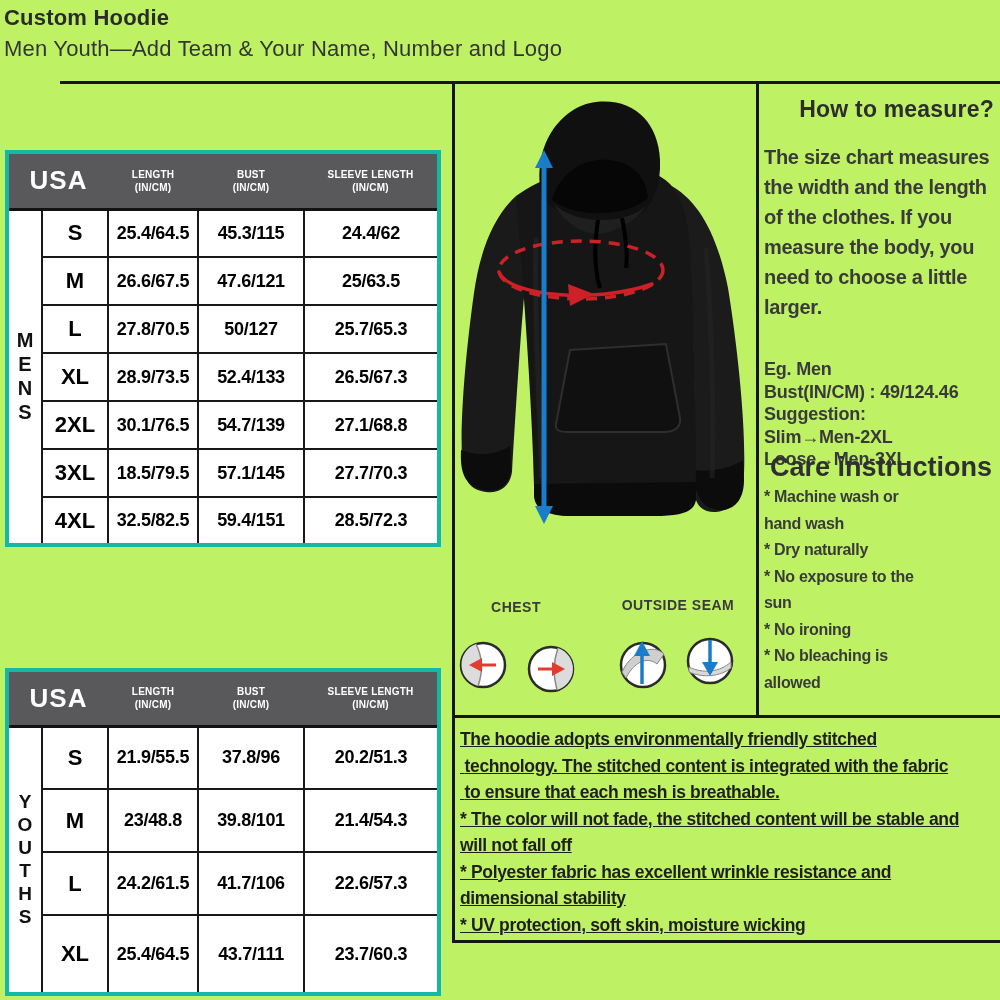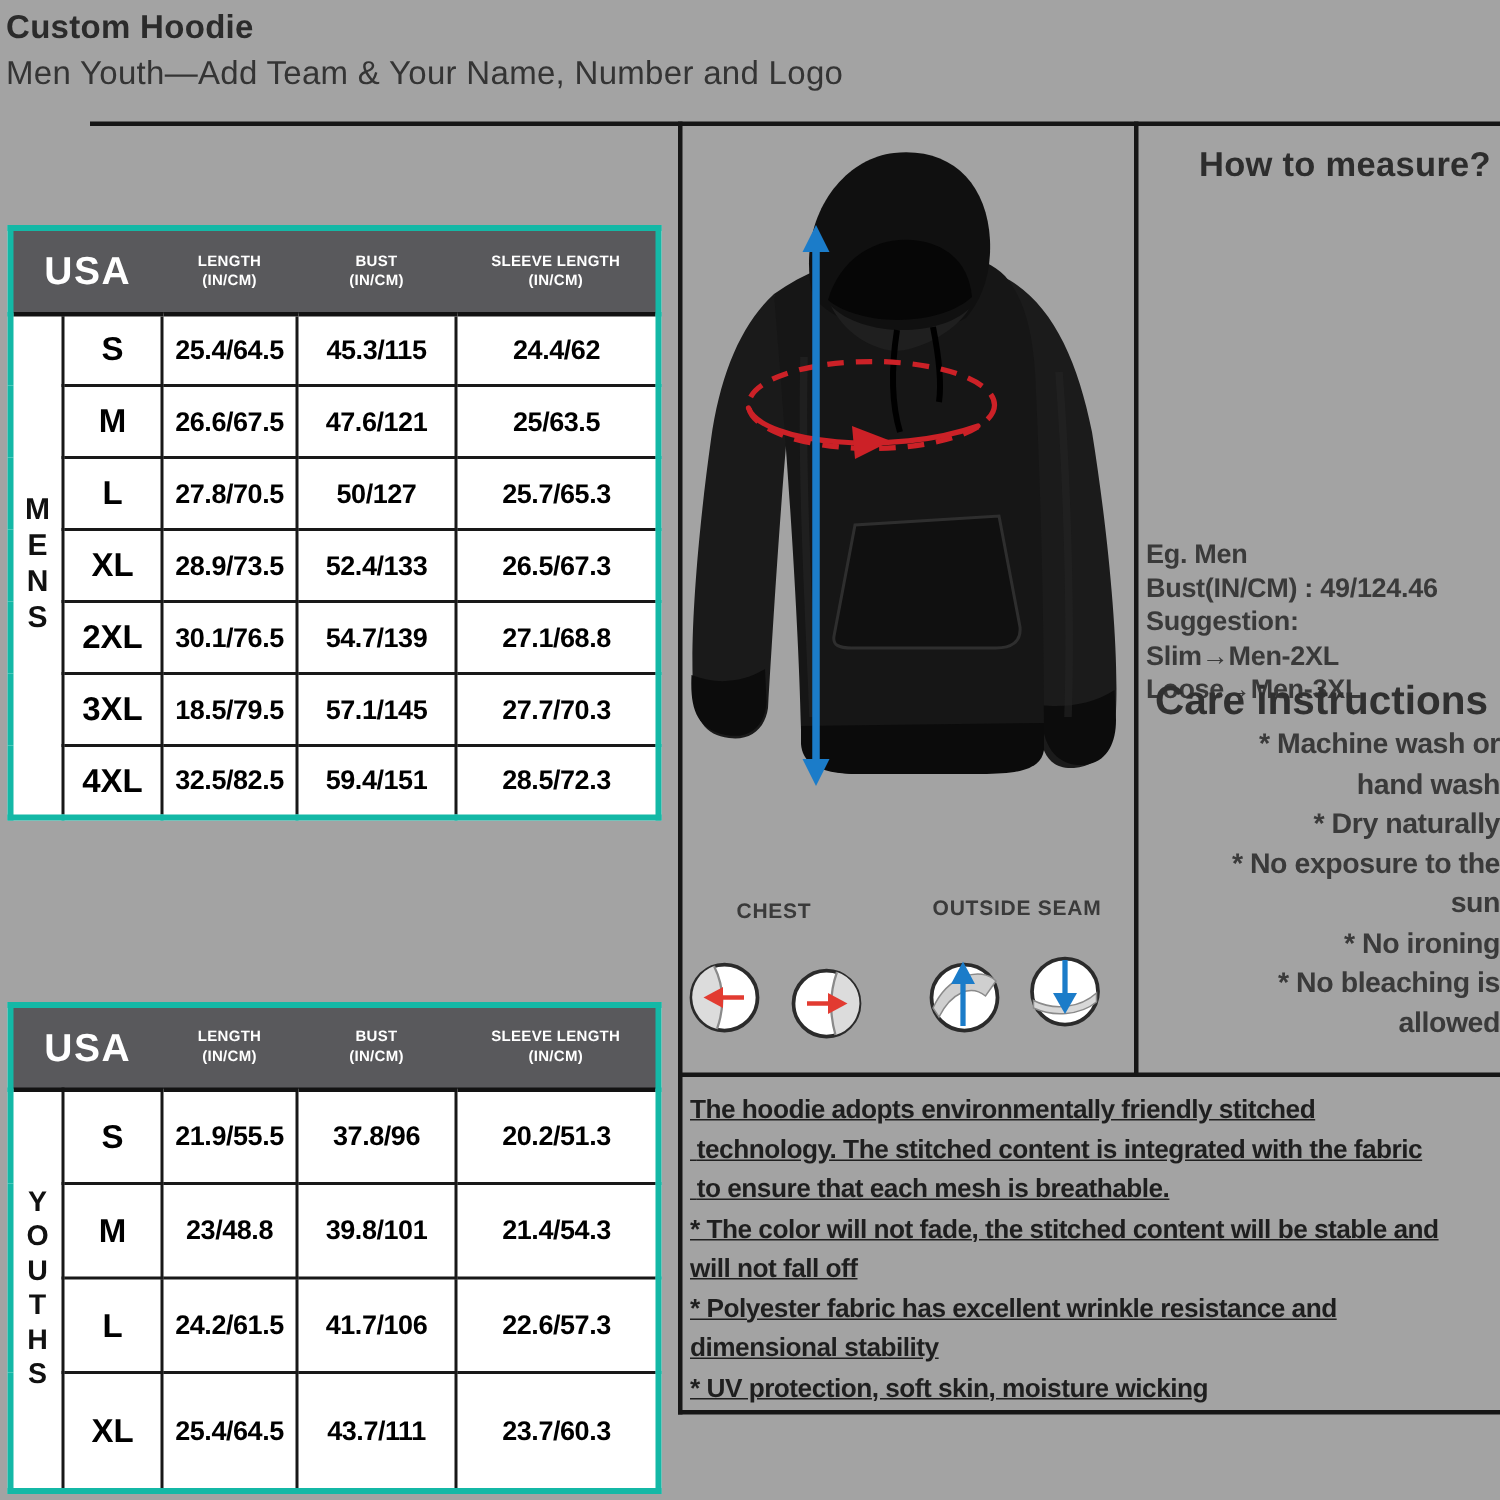--- a/index.html
+++ b/index.html
@@ -1,17 +1,17 @@
 <!DOCTYPE html>
 <html><head>
 <meta charset="utf-8">
 <style>
   html,body{margin:0;padding:0;}
   body{width:1000px;height:1000px;background:#fdfdfc;font-family:"Liberation Sans",sans-serif;}
-  .canvas{position:relative;width:1000px;height:1000px;overflow:hidden;background:#a3a3a3;}
+  .canvas{position:relative;width:1000px;height:1000px;overflow:hidden;background:#bef264;}
   .abs{position:absolute;}
   .rule{background:#161616;}
 
   
   .title{left:4px;top:5px;font-size:22px;font-weight:700;color:#2b2b2b;letter-spacing:0.2px;}
   .subtitle{left:4px;top:36px;font-size:22px;font-weight:400;color:#343434;letter-spacing:0.2px;}
 
   
   table.size{border-collapse:collapse;table-layout:fixed;border:4px solid #14b8a6;background:#fff;}
   table.size td{border:2px solid #181818;text-align:center;vertical-align:middle;padding:0;color:#000;}
@@ -31,21 +31,21 @@
   #youths-table tbody tr.tall{height:79px;}
 
   
   .rp{color:#3a3a3a;font-weight:700;}
   .pre{white-space:pre-line;}
   .prew{white-space:pre-wrap;text-decoration:underline;}
   #htm-heading{left:766px;top:96px;width:228px;text-align:right;font-size:23px;color:#2d2d2d;letter-spacing:0.2px;}
   #htm-intro{left:764px;top:142px;width:236px;font-size:20px;line-height:30px;letter-spacing:-0.3px;}
   #htm-eg{left:764px;top:322px;width:236px;font-size:18px;line-height:22.5px;letter-spacing:-0.2px;margin-top:36px;}
   #care-heading{left:770px;top:452px;font-size:27px;color:#303030;}
-  #care-lines{left:764px;top:484px;width:236px;font-size:19px;line-height:26.5px;letter-spacing:-0.3px;text-align:right;}
+  #care-lines{left:764px;top:484px;width:236px;font-size:16px;line-height:26.5px;letter-spacing:-0.3px;}
 
   
   #desc{left:460px;top:726px;width:536px;font-size:17.5px;line-height:26.5px;font-weight:700;color:#1f1f1f;letter-spacing:-0.35px;}
 </style>
 </head>
 <body>
 
 <div class="canvas">
 
   <div class="abs title">Custom Hoodie</div>
@@ -265,20 +265,26 @@
 
     <g>
       <circle cx="254" cy="69" r="22" fill="#ffffff" stroke="#2b2b2b" stroke-width="2.5"></circle>
       <path d="M233,75 C247,82 264,80 275,70 L275,76 C264,85 246,86 233,80 Z" fill="#d8d8d8" stroke="#8a8a8a" stroke-width="1"></path>
       <line x1="254" y1="48" x2="254" y2="72" stroke="#1b7cc9" stroke-width="3.5"></line>
       <polygon points="246,70 254,84 262,70" fill="#1b7cc9"></polygon>
     </g>
   </svg>
 
   <div class="abs rp" id="htm-heading">How to measure?</div>
+  <div class="abs rp pre" id="htm-intro">The size chart measures
+the width and the length
+of the clothes.  If you
+measure the body, you
+need to choose a little
+larger.</div>
   <div class="abs rp pre" id="htm-eg">Eg. Men
 Bust(IN/CM) : 49/124.46
 Suggestion:
 Slim→Men-2XL
 Loose→Men-3XL</div>
   <div class="abs rp" id="care-heading">Care instructions</div>
   <div class="abs rp pre" id="care-lines">* Machine wash or
 hand wash
 * Dry naturally
 * No exposure to the

